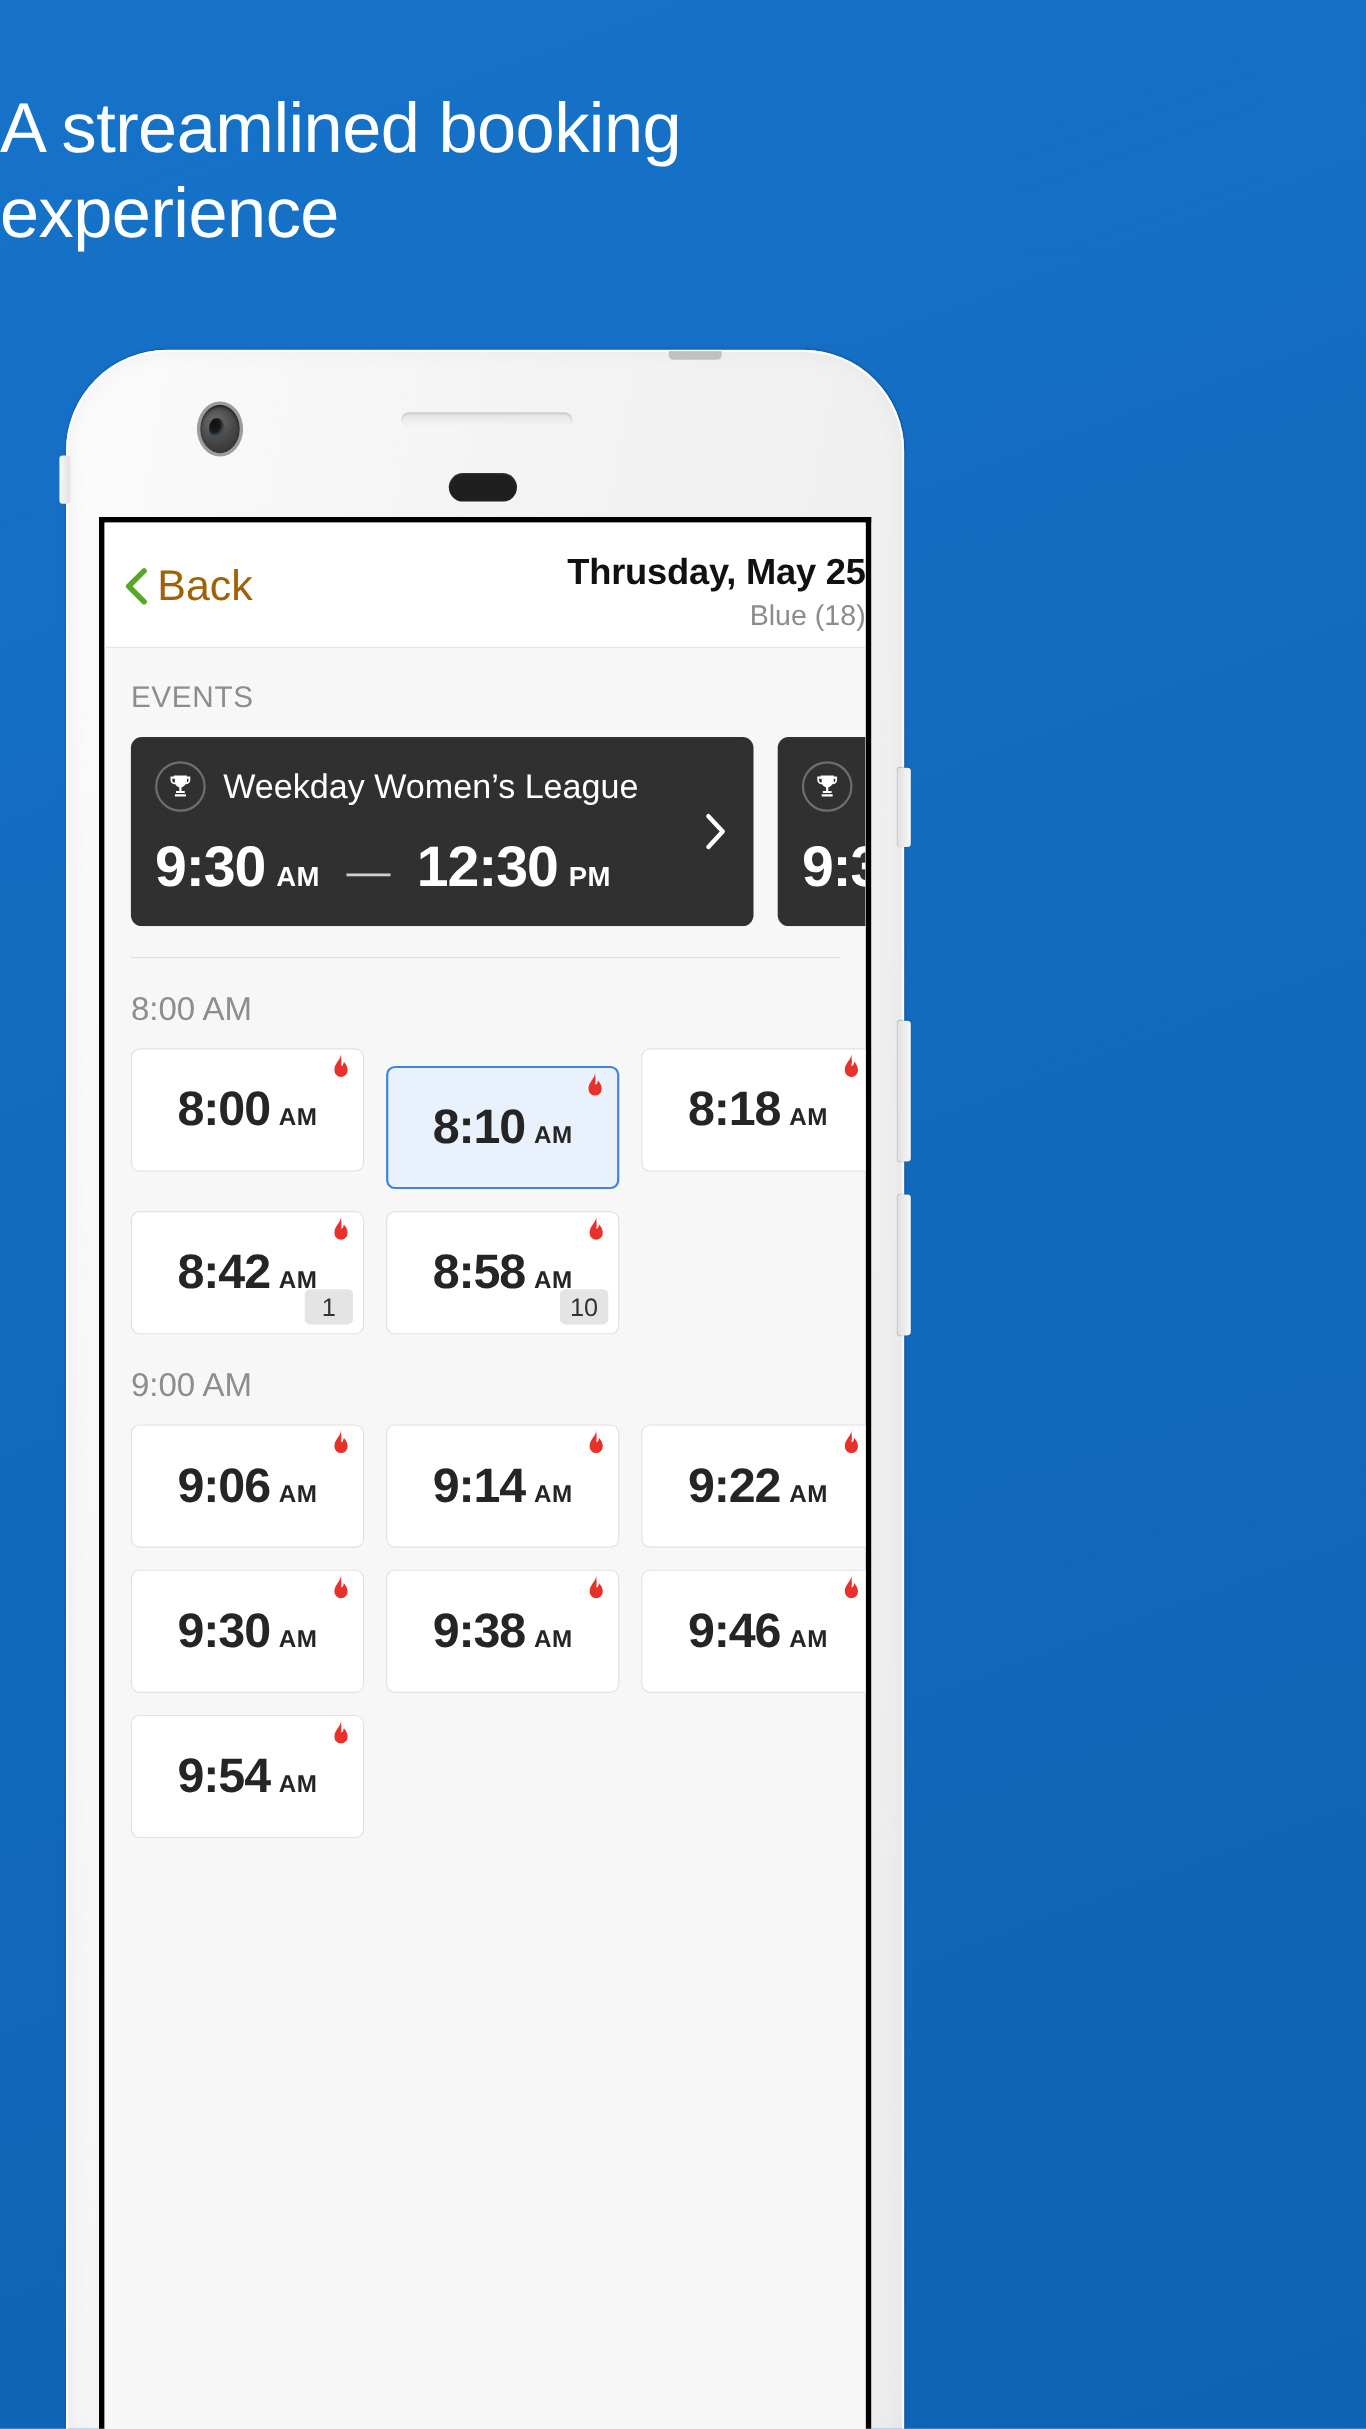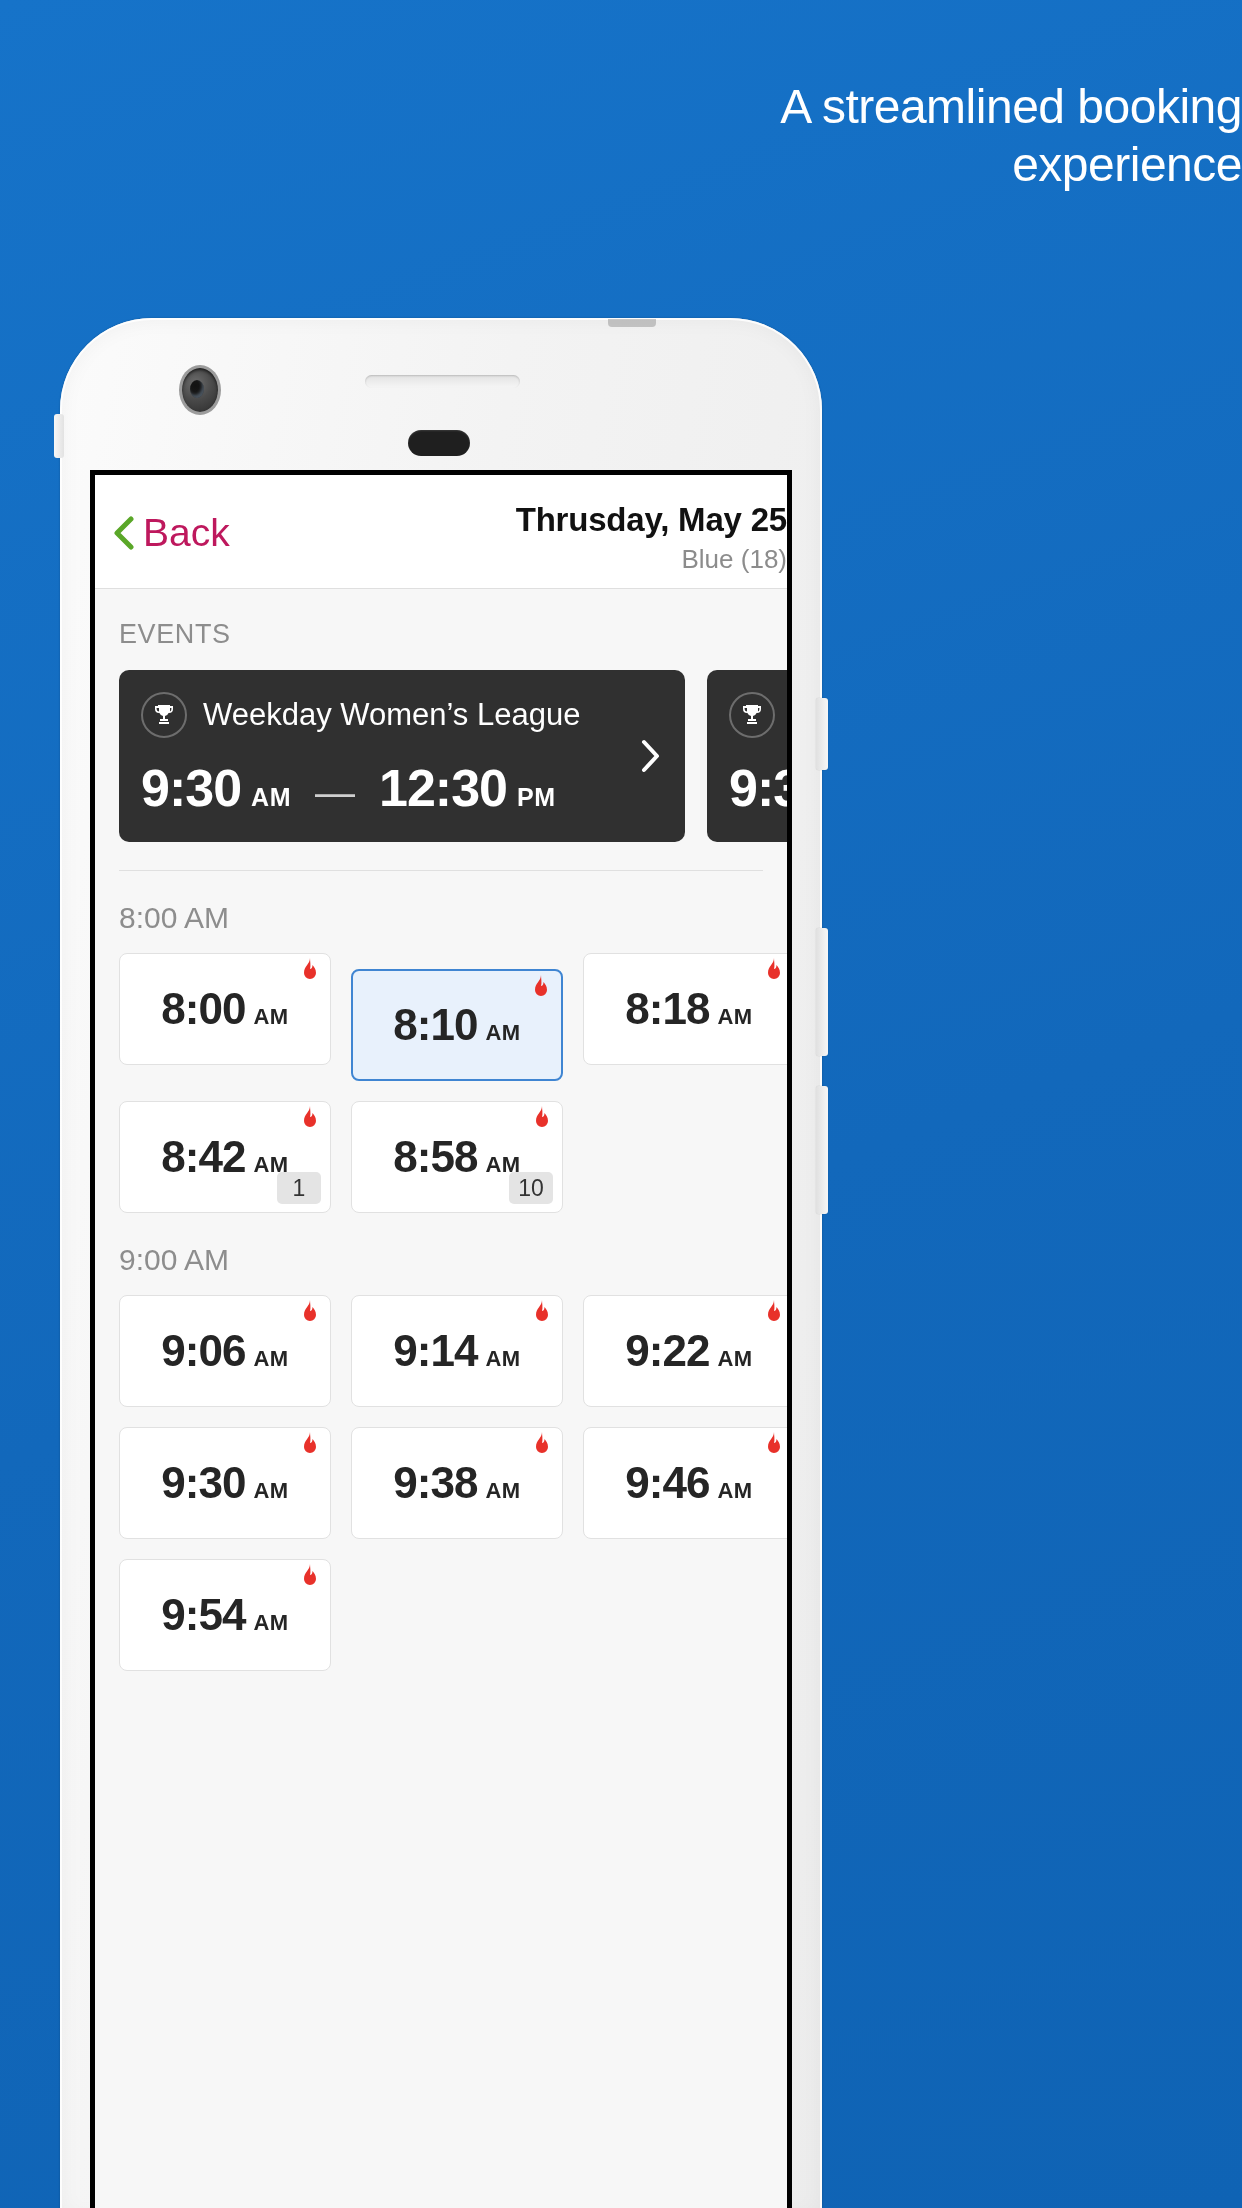--- a/index.html
+++ b/index.html
@@ -7,22 +7,22 @@
   body {
     font-family:"Liberation Sans", sans-serif;
     background:linear-gradient(160deg,#1673c9 0%,#1268bb 55%,#0f63b4 100%);
     overflow:hidden;
     position:relative;
   }
 
   
   .headline{
     position:absolute; top:78px; left:0; width:1242px;
-    text-align:right; color:#ffffff;
-    font-size:48px; line-height:1.2; font-weight:400;
+    text-align:left; color:#ffffff;
+    font-size:64px; line-height:1.2; font-weight:400;
     letter-spacing:-0.5px;
   }
   .headline .l2{display:block;}
 
   
   .phone{
     position:absolute; left:60px; top:318px;
     width:762px; height:1900px;
     background:linear-gradient(100deg,#fbfbfb 0%,#f3f3f3 42%,#ececec 100%);
     border-radius:92px 92px 0 0;
@@ -89,21 +89,21 @@
   .navbar{
     position:relative; height:114px; background:#ffffff;
     border-bottom:1px solid #dfdfdf;
   }
   .back-btn{
     position:absolute; left:18px; top:38px;
     display:flex; align-items:center; gap:8px;
     color:#5aa728; cursor:pointer;
   }
   .chev-left{ width:22px; height:34px; display:block; }
-  .back-label{ font-size:39px; font-weight:400; color:#be185d; line-height:1; }
+  .back-label{ font-size:39px; font-weight:400; color:#a16207; line-height:1; }
   .nav-title-wrap{
     position:absolute; left:0; right:0; top:26px; text-align:right;
     pointer-events:none;
   }
   .nav-title{ font-size:33px; font-weight:700; color:#111; letter-spacing:-.2px; }
   .nav-sub{ font-size:26px; color:#8c8c8c; margin-top:5px; }
 
   
   .content{
     position:absolute; top:114px; left:0; right:0; bottom:0;

